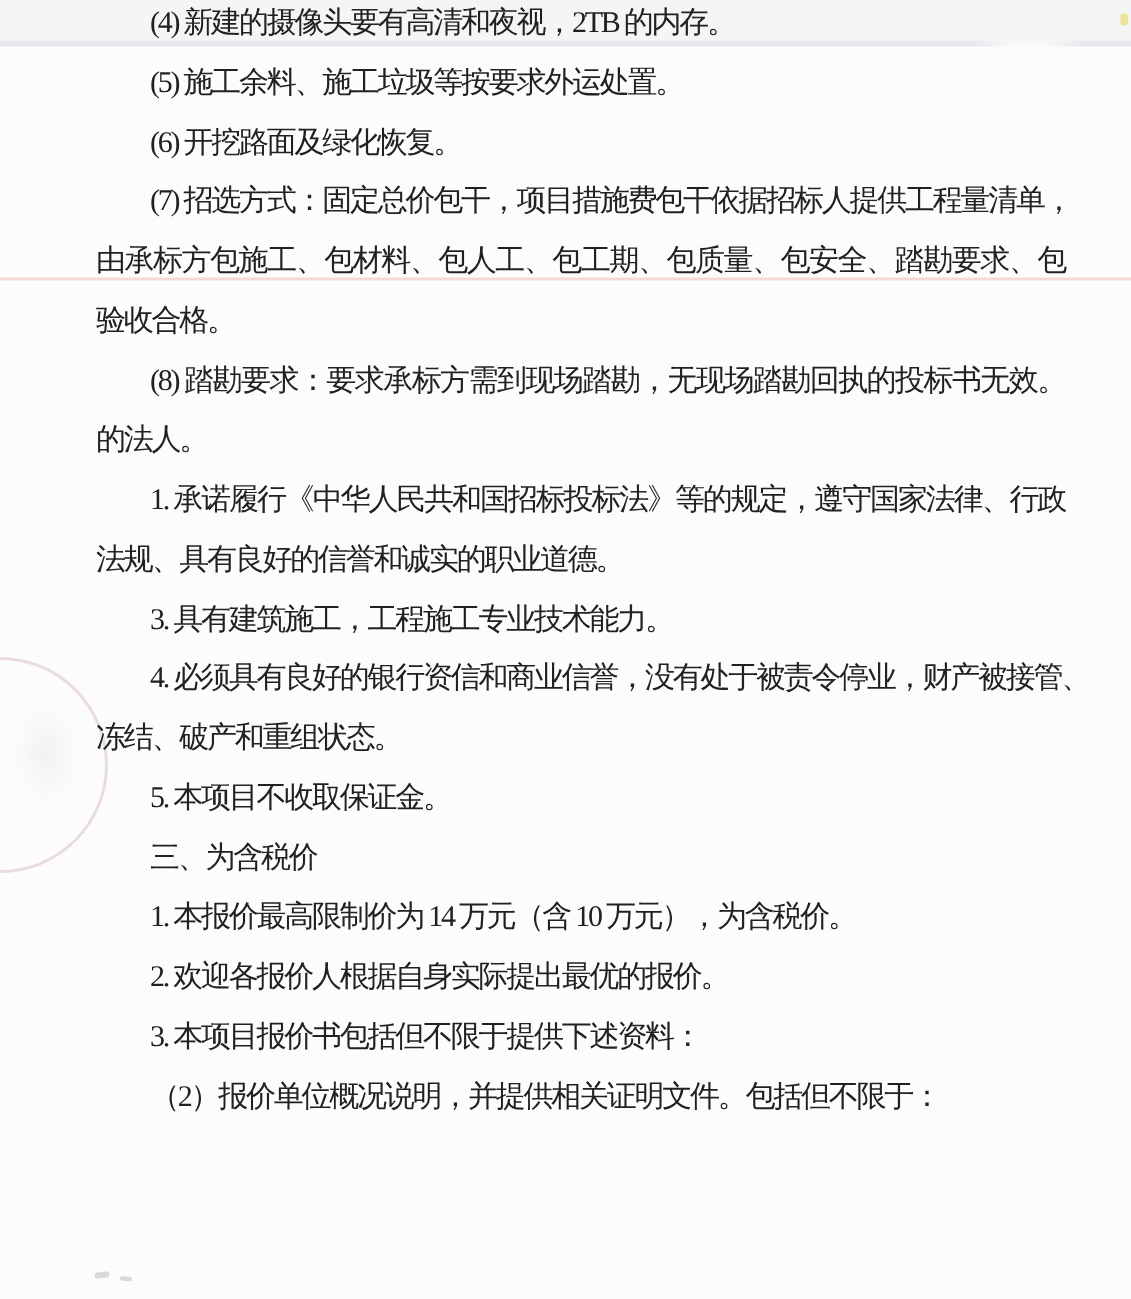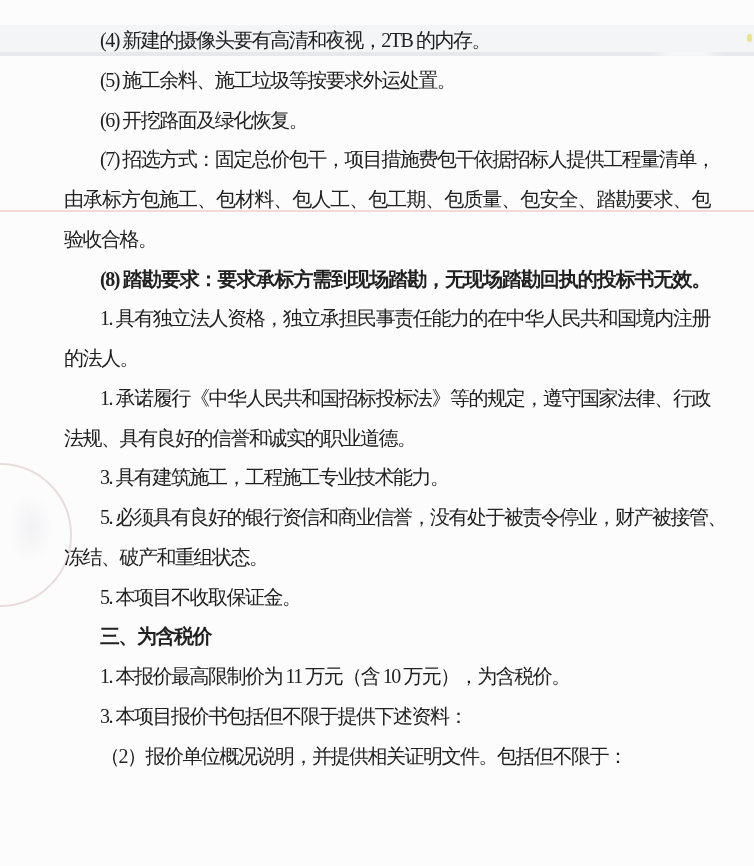--- a/index.html
+++ b/index.html
@@ -11,21 +11,21 @@
     --stamp-arc:#c9a3a3;
     --smudge:#d9d9db;
     --dot:#e9e07f;
   }
   html,body{margin:0;padding:0;}
   body{
     width:754px;height:866px;overflow:hidden;position:relative;
     background:var(--page-background);
     font-family:"Liberation Serif","DejaVu Serif",serif;
   }
-  .page{position:absolute;inset:0;margin-top:25px;}
+  .page{position:absolute;inset:0;}
   .seam-strip{position:absolute;left:0;top:0;width:754px;height:27px;background:var(--seam-strip);}
   .seam-line{position:absolute;left:0;top:27px;width:754px;height:4px;
     background:linear-gradient(90deg,var(--seam-line) 0 86%,rgba(230,232,236,.25) 89% 93%,var(--seam-line) 96%);}
   .pink-line{position:absolute;left:0;top:185px;width:754px;height:2px;
     background:var(--pink-artifact);opacity:.5;}
   .stamp{position:absolute;left:-72px;top:438px;width:140px;height:140px;border-radius:50%;
     border:2px solid var(--stamp-arc);opacity:.35;}
   .stamp::after{content:"";position:absolute;left:78px;top:28px;width:46px;height:70px;border-radius:50%;
     background:radial-gradient(closest-side,rgba(150,150,158,.28),rgba(150,150,158,0));}
   .dot{position:absolute;left:747px;top:9px;width:5px;height:8px;border-radius:2px;
@@ -33,21 +33,21 @@
   .smudge{position:absolute;background:var(--smudge);border-radius:2px;}
   .smudge.s1{left:63px;top:848px;width:10px;height:4px;transform:rotate(-6deg);}
   .smudge.s2{left:80px;top:851px;width:8px;height:3px;transform:rotate(4deg);}
   .text-block{position:absolute;left:64px;top:-4px;width:646px;color:var(--text);}
   .line{
     height:39.75px;line-height:39.75px;
     font-size:20px;letter-spacing:-1.5px;
     white-space:nowrap;
   }
   .line.indent{text-indent:36px;}
-  .line.bold{font-weight:700;}
+  .line.bold{font-weight:400;}
   .line.justify{text-align:justify;text-align-last:justify;}
 </style>
 </head>
 <body>
 
 <div class="page">
   <div class="seam-strip"></div>
   <div class="seam-line"></div>
   <div class="pink-line"></div>
   <div class="stamp"></div>
@@ -57,26 +57,26 @@
 
   <div class="text-block">
 
   <div class="line indent">(4) 新建的摄像头要有高清和夜视，2TB 的内存。</div>
       <div class="line indent">(5) 施工余料、施工垃圾等按要求外运处置。</div>
       <div class="line indent">(6) 开挖路面及绿化恢复。</div>
       <div class="line indent justify">(7) 招选方式：固定总价包干，项目措施费包干依据招标人提供工程量清单，</div>
       <div class="line justify">由承标方包施工、包材料、包人工、包工期、包质量、包安全、踏勘要求、包</div>
       <div class="line">验收合格。</div>
       <div class="line indent bold justify">(8) 踏勘要求：要求承标方需到现场踏勘，无现场踏勘回执的投标书无效。</div>
-      <div class="line indent justify">1. 具有独立法人资格，独立承担民事责任能力的在中华人民共和国境内注册</div>
       <div class="line">的法人。</div>
       <div class="line indent justify">1. 承诺履行《中华人民共和国招标投标法》等的规定，遵守国家法律、行政</div>
       <div class="line">法规、具有良好的信誉和诚实的职业道德。</div>
       <div class="line indent">3. 具有建筑施工，工程施工专业技术能力。</div>
-      <div class="line indent justify">5. 必须具有良好的银行资信和商业信誉，没有处于被责令停业，财产被接管、</div>
+      <div class="line indent justify">4. 必须具有良好的银行资信和商业信誉，没有处于被责令停业，财产被接管、</div>
       <div class="line">冻结、破产和重组状态。</div>
       <div class="line indent">5. 本项目不收取保证金。</div>
       <div class="line indent bold">三、为含税价</div>
-      <div class="line indent">1. 本报价最高限制价为 11 万元（含 10 万元），为含税价。</div>
+      <div class="line indent">1. 本报价最高限制价为 14 万元（含 10 万元），为含税价。</div>
+      <div class="line indent">2. 欢迎各报价人根据自身实际提出最优的报价。</div>
       <div class="line indent">3. 本项目报价书包括但不限于提供下述资料：</div>
       <div class="line indent">（2）报价单位概况说明，并提供相关证明文件。包括但不限于：</div>
     </div>
 </div>
 
 </body></html>

